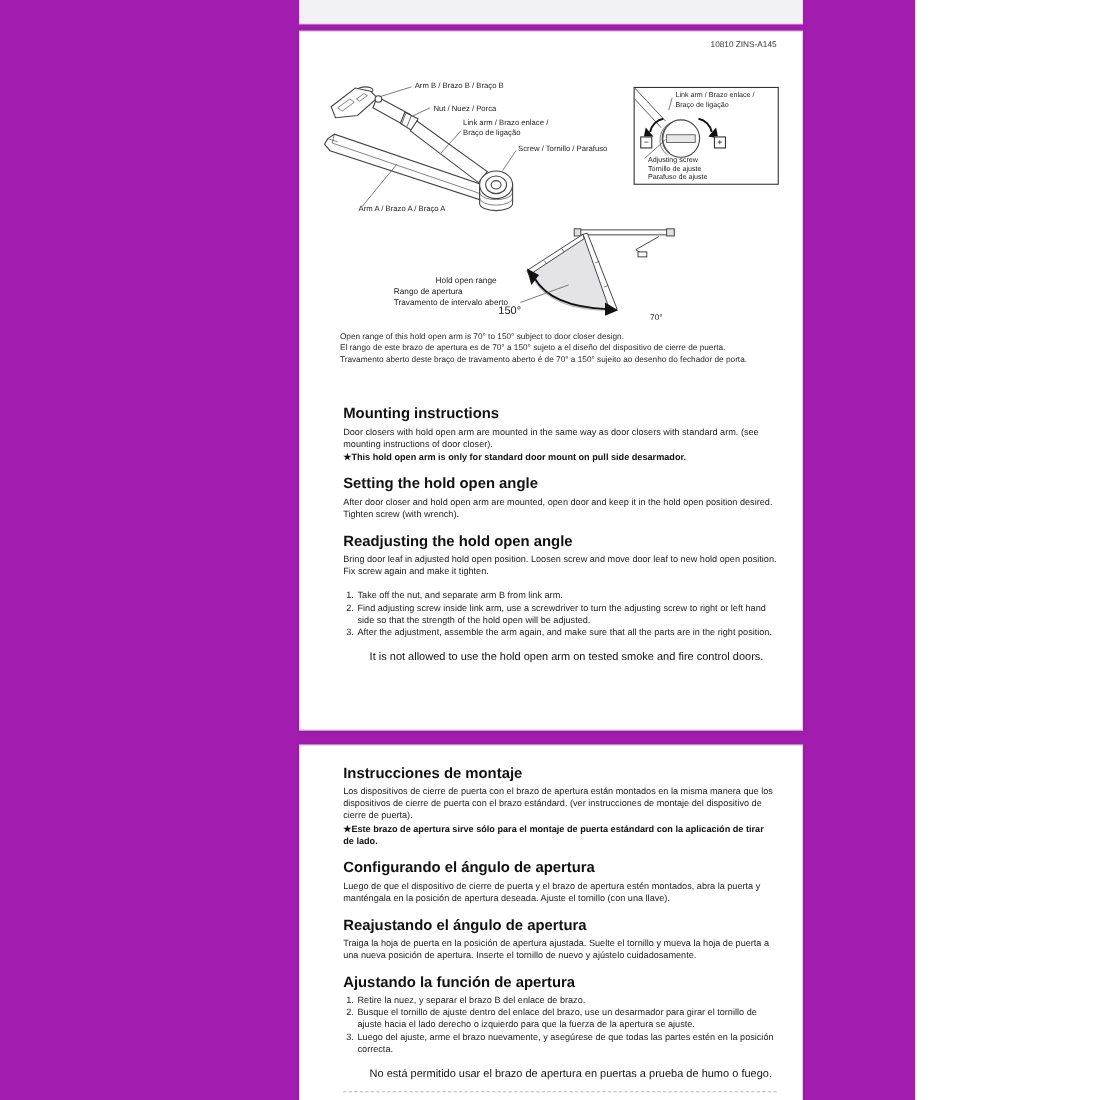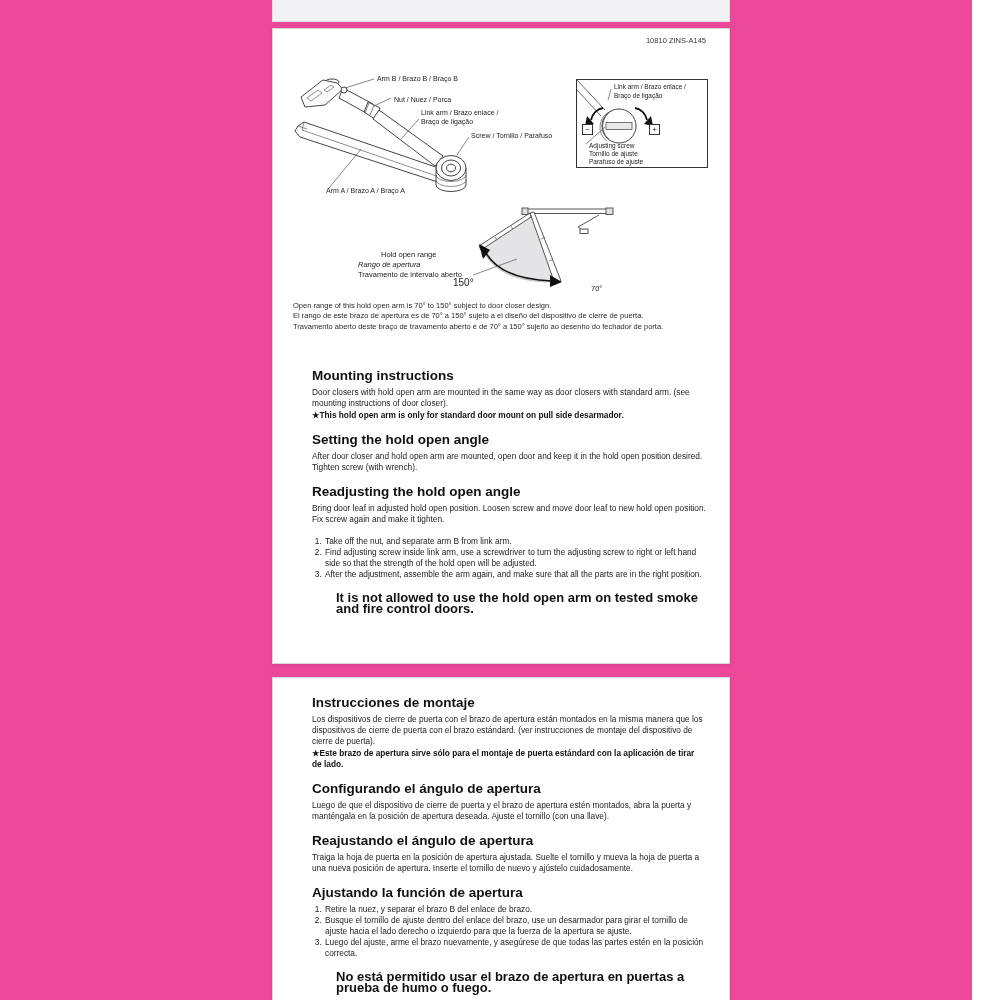--- a/index.html
+++ b/index.html
@@ -3,21 +3,21 @@
 <meta charset="utf-8">
 <style>
   html,body { margin:0; padding:0; }
   body {
     width:1000px; height:1000px;
     background:#ffffff;
     font-family:"Liberation Sans", sans-serif;
     color:#1a1a1a;
     overflow:hidden;
   }
-  .canvas { position:relative; width:972px; height:1000px; overflow:hidden; background:#ec4899; }
+  .canvas { position:relative; width:832px; height:1000px; overflow:hidden; background:#a21caf; }
 
   .sheet-top {
     position:absolute; left:272px; top:0; width:456px; height:21px;
     background:#f2f2f5; border:1px solid #dddde2; border-top:none;
   }
   .page {
     position:absolute; left:272px; width:456px; background:#fff;
     border:1px solid #d7d7dc; box-shadow:0 1px 4px rgba(0,0,0,0.10);
   }
   .page1 { top:28px; height:634px; }
@@ -34,33 +34,33 @@
     position:absolute; left:303px; top:8px; width:130px; height:87px;
     border:1px solid #333; background:#fff;
   }
   .detail-box svg { position:absolute; left:0; top:0; }
   .db-label { position:absolute; font-size:6.5px; line-height:8.5px; white-space:nowrap; color:#222; }
   .db-sign {
     position:absolute; width:9px; height:9px; border:1px solid #333;
     font-size:8px; line-height:9px; text-align:center; color:#111; background:#fff;
   }
 
-  .range-note { position:absolute; left:20px; top:272px; width:400px; font-size:7.5px; line-height:10.3px; color:#2a2a2a; }
+  .range-note { position:absolute; left:36px; top:272px; width:400px; font-size:7.5px; line-height:10.3px; color:#2a2a2a; }
 
   
   .sections { position:absolute; left:39px; width:394px; }
   .p1-sections { top:339px; }
   .p2-sections { top:17px; }
   .sections h2 { font-size:13.5px; line-height:15px; margin:0 0 4px 0; font-weight:bold; color:#111; }
   .sections p  { font-size:8.3px; line-height:11px; margin:0; color:#222; }
   .sections .star { font-weight:bold; margin-top:1px; color:#111; }
   .sections section { margin-bottom:11px; }
   .sections ol { margin:0; padding-left:12px; }
   .sections li { font-size:8.3px; line-height:11px; color:#222; padding-left:1px; }
-  .warning { font-size:13px; line-height:11px; font-weight:bold; color:#111; margin-top:12px;padding-left:24px; }
+  .warning { font-size:10px; line-height:11px; font-weight:normal; color:#111; margin-top:12px;padding-left:24px; }
   .dashed-divider { border-top:1px dashed #b8b8bc; margin-top:10px; height:0; }
 </style>
 </head>
 <body>
 
 <div class="canvas">
 
   <div class="sheet-top"></div>
 
   <div class="page page1">
@@ -138,22 +138,22 @@
 
       <div class="fig-label" style="left:104px; top:3px;">Arm B / Brazo B / Braço B</div>
       <div class="fig-label" style="left:121px; top:24px;">Nut / Nuez / Porca</div>
       <div class="fig-label" style="left:148px; top:37px;">Link arm / Brazo enlace /</div>
       <div class="fig-label" style="left:148px; top:46px;">Braço de ligação</div>
       <div class="fig-label" style="left:198px; top:60px;">Screw / Tornillo / Parafuso</div>
       <div class="fig-label" style="left:53px;  top:115px;">Arm A / Brazo A / Braço A</div>
 
       <div class="fig-label" style="left:180px; top:165px; font-size:10px;margin-top:42px;">150°</div>
       <div class="fig-label" style="left:318px; top:213px; font-size:7.5px;">70°</div>
-      <div class="fig-label" style="left:85px; top:179px; font-size:7.5px;padding-left:23px;">Hold open range</div>
-      <div class="fig-label" style="left:85px; top:189px; font-size:7.5px;font-style:italic;">Rango de apertura</div>
+      <div class="fig-label" style="left:100px; top:179px; font-size:7.5px;padding-left:23px;">Hold open range</div>
+      <div class="fig-label" style="left:85px; top:189px; font-size:7.5px;">Rango de apertura</div>
       <div class="fig-label" style="left:85px; top:199px; font-size:7.5px;">Travamento de intervalo aberto</div>
 
       <div class="detail-box">
         <svg width="130" height="87" viewBox="0 0 130 87">
           <path d="M0,0 L28,30 M0,10 L24,36" stroke="#444" stroke-width="0.8" fill="none"></path>
           <circle cx="42" cy="46" r="17" fill="#fff" stroke="#444" stroke-width="1"></circle>
           <path d="M32,33 A16.5,16.5 0 0 0 32,59 M28,37 A16.5,16.5 0 0 0 28,55 M35,31 A17,17 0 0 0 30,61" stroke="#555" stroke-width="0.7" fill="none"></path>
           <rect x="29" y="42.5" width="26" height="7" fill="#e8e8e8" stroke="#555" stroke-width="0.8"></rect>
 
           <path d="M26,28 A15,15 0 0 0 14,40" fill="none" stroke="#111" stroke-width="1.8"></path>

